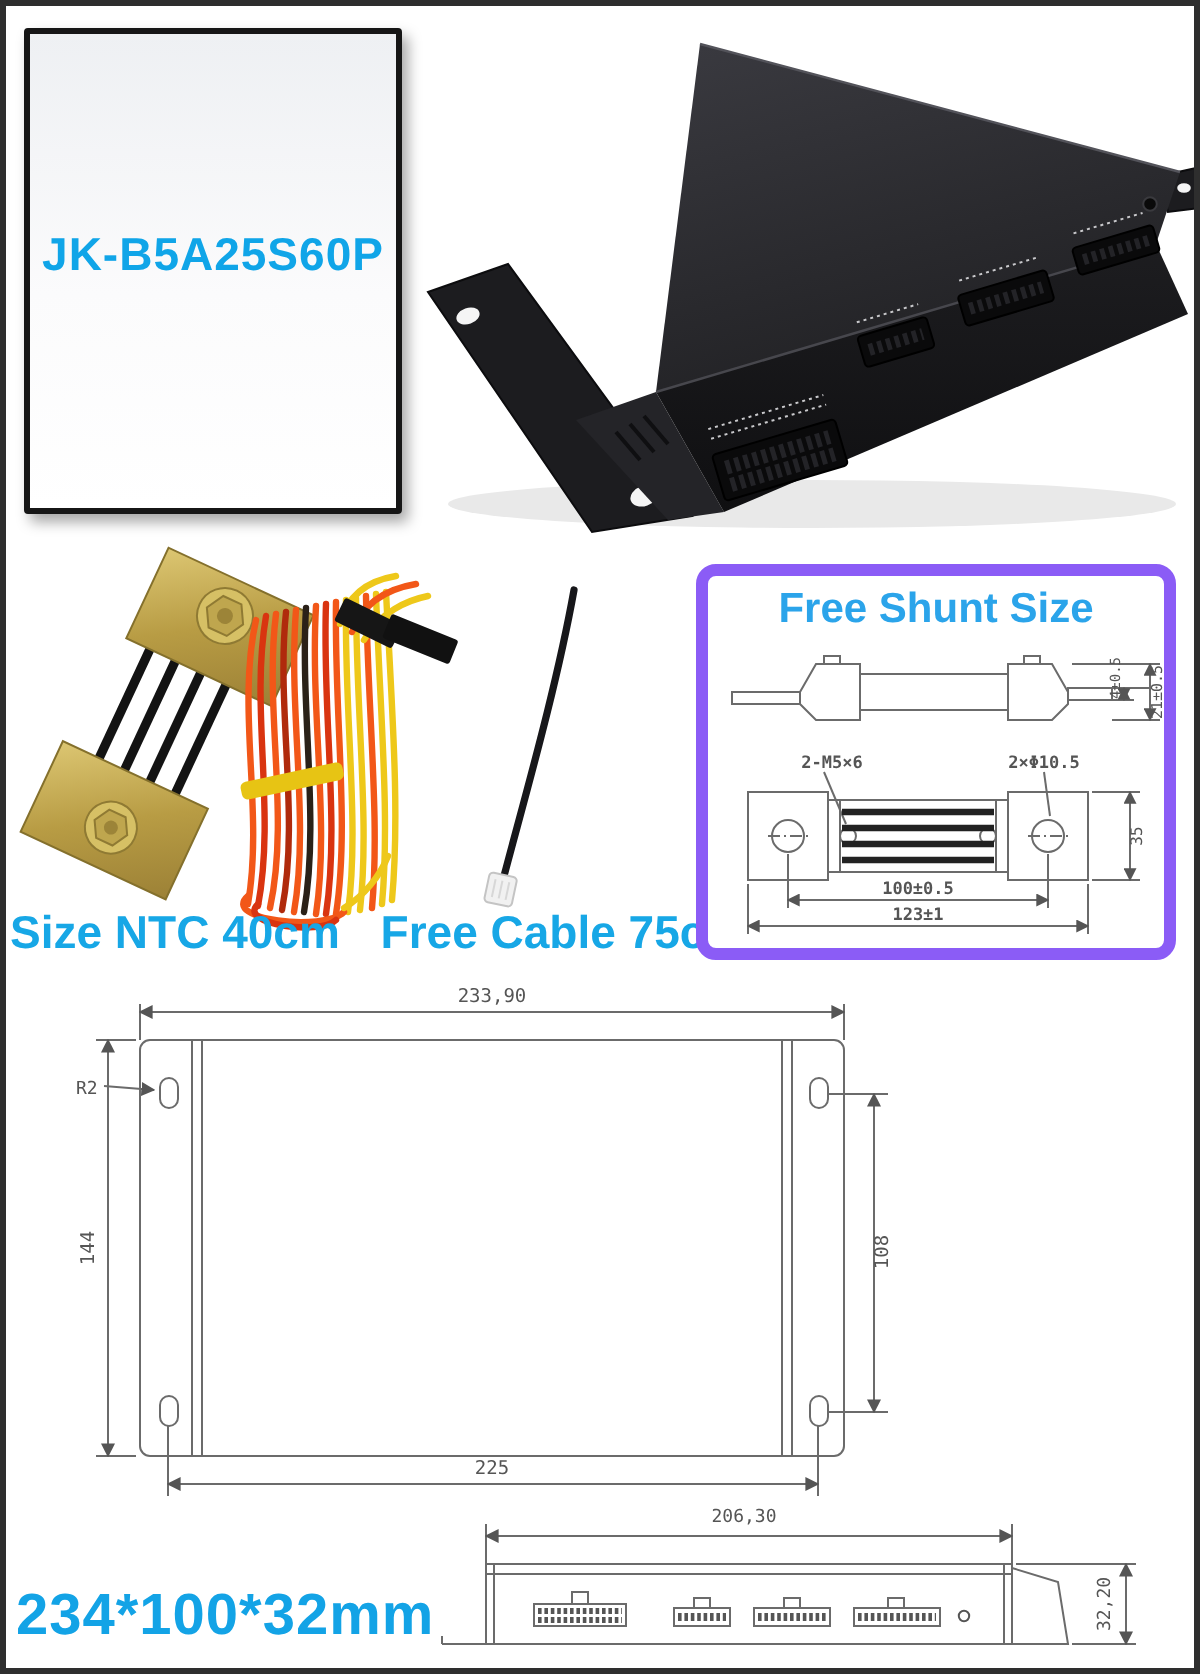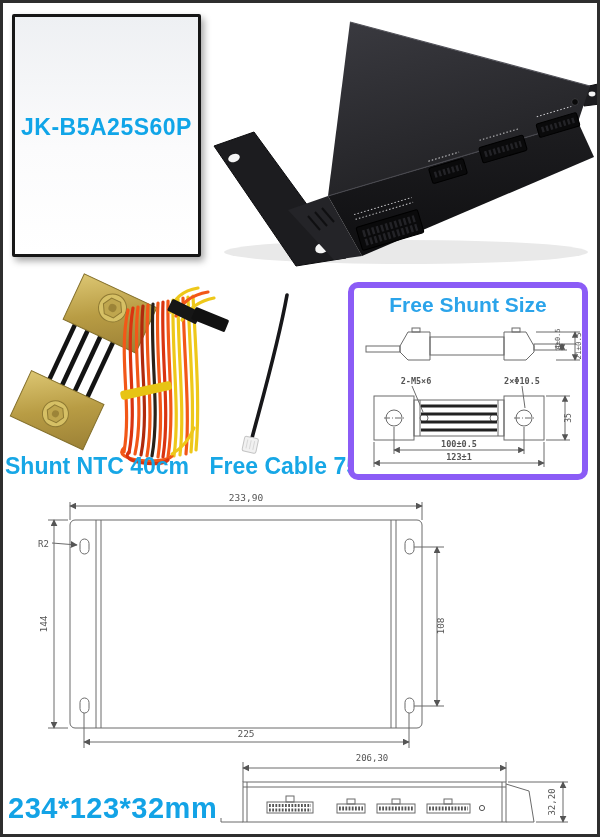--- a/index.html
+++ b/index.html
@@ -156,21 +156,21 @@
       <g transform="translate(243,166) rotate(12)">
         <rect x="0" y="0" width="14" height="15" rx="2" fill="#f1f1f1" stroke="#c4c4c4"></rect>
         <line x1="3.5" y1="3" x2="3.5" y2="12" stroke="#d7d7d7"></line>
         <line x1="7" y1="3" x2="7" y2="12" stroke="#d7d7d7"></line>
         <line x1="10.5" y1="3" x2="10.5" y2="12" stroke="#d7d7d7"></line>
       </g>
     </g>
   </svg>
 
   <div class="acc-labels">
-    <span>Shunt NTC 40cm</span>
+    <span>Size NTC 40cm</span>
     <span>Free Cable 75cm</span>
   </div>
 
   <div class="shunt-box">
     <div class="shunt-title">Free Shunt Size</div>
     <svg width="228" height="154" viewBox="0 0 228 154">
       <defs>
         <marker id="ma" viewBox="0 0 10 10" refX="9" refY="5" markerWidth="6.5" markerHeight="6.5" orient="auto-start-reverse">
           <path d="M0,0L10,5L0,10z" fill="#555"></path>
         </marker>
@@ -311,14 +311,14 @@
       <line x1="169" y1="62" x2="211" y2="62" stroke-width="3" stroke-dasharray="1.8 1.4"></line>
       <line x1="239" y1="60.5" x2="263" y2="60.5" stroke-width="4" stroke-dasharray="1.8 1.4"></line>
       <line x1="279" y1="60.5" x2="313" y2="60.5" stroke-width="4" stroke-dasharray="1.8 1.4"></line>
       <line x1="329" y1="60.5" x2="368" y2="60.5" stroke-width="4" stroke-dasharray="1.8 1.4"></line>
     </g>
     <circle cx="382" cy="60" r="2.6" fill="none" stroke="#555"></circle>
     <text x="272" y="13" font-size="9" text-anchor="middle">206,30</text>
     <text x="455" y="54" font-size="9" text-anchor="middle" transform="rotate(-90 455 54)">32,20</text>
   </svg>
 
-  <div class="size-label">234*123*32mm</div>
+  <div class="size-label">234*100*32mm</div>
 </div>
 
 </body></html>

